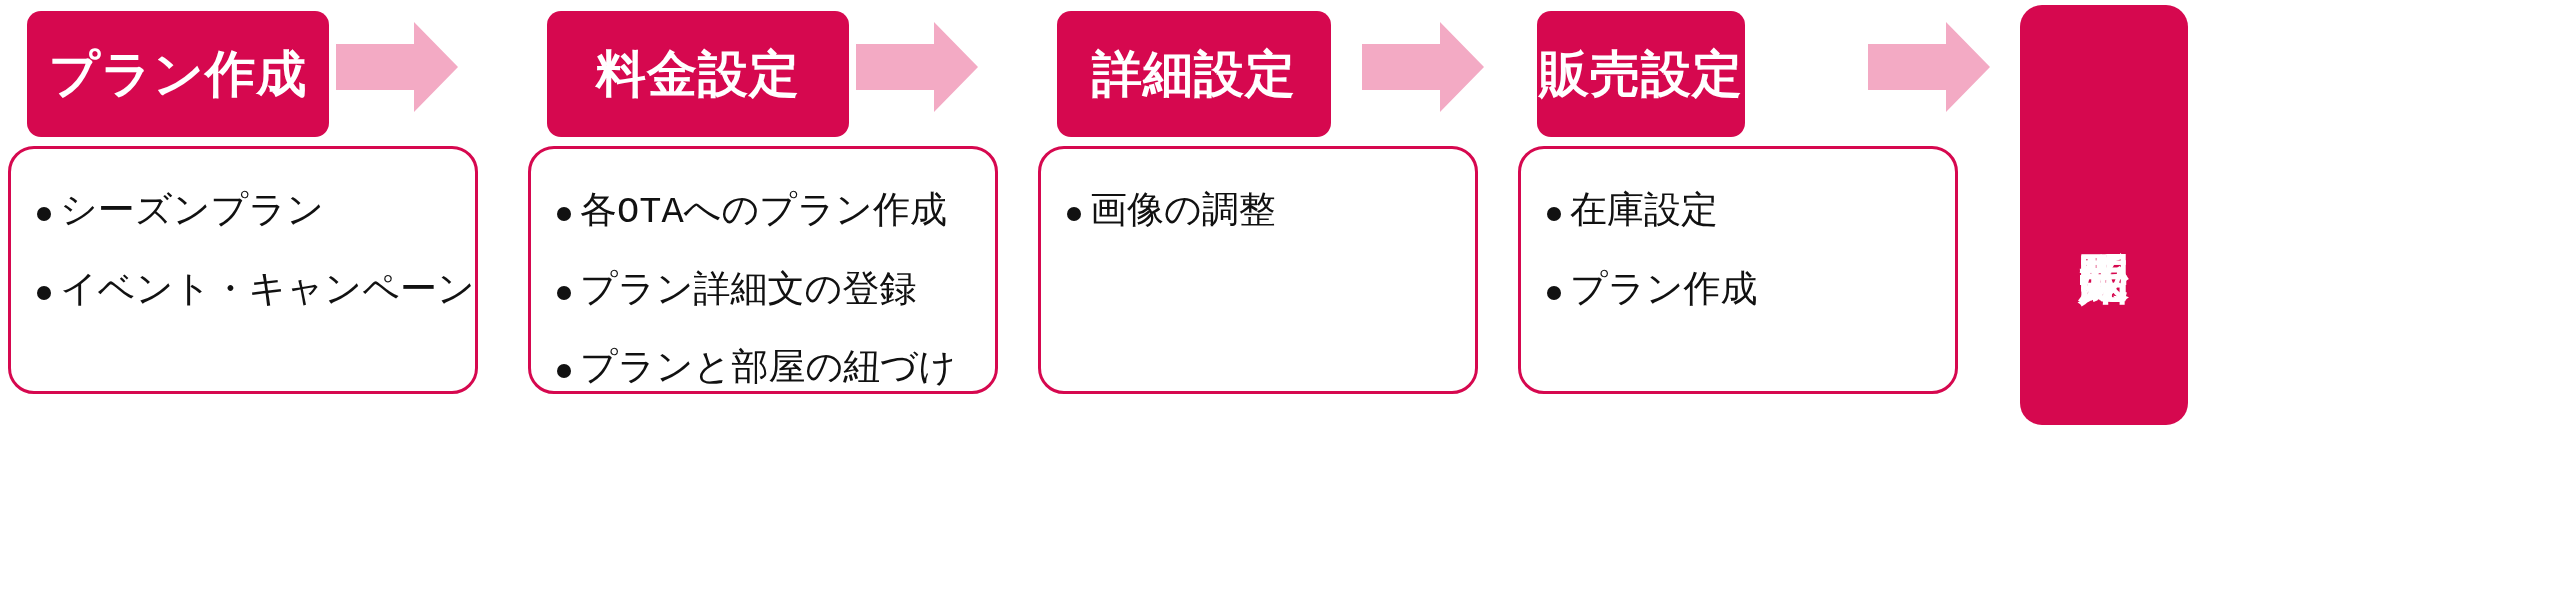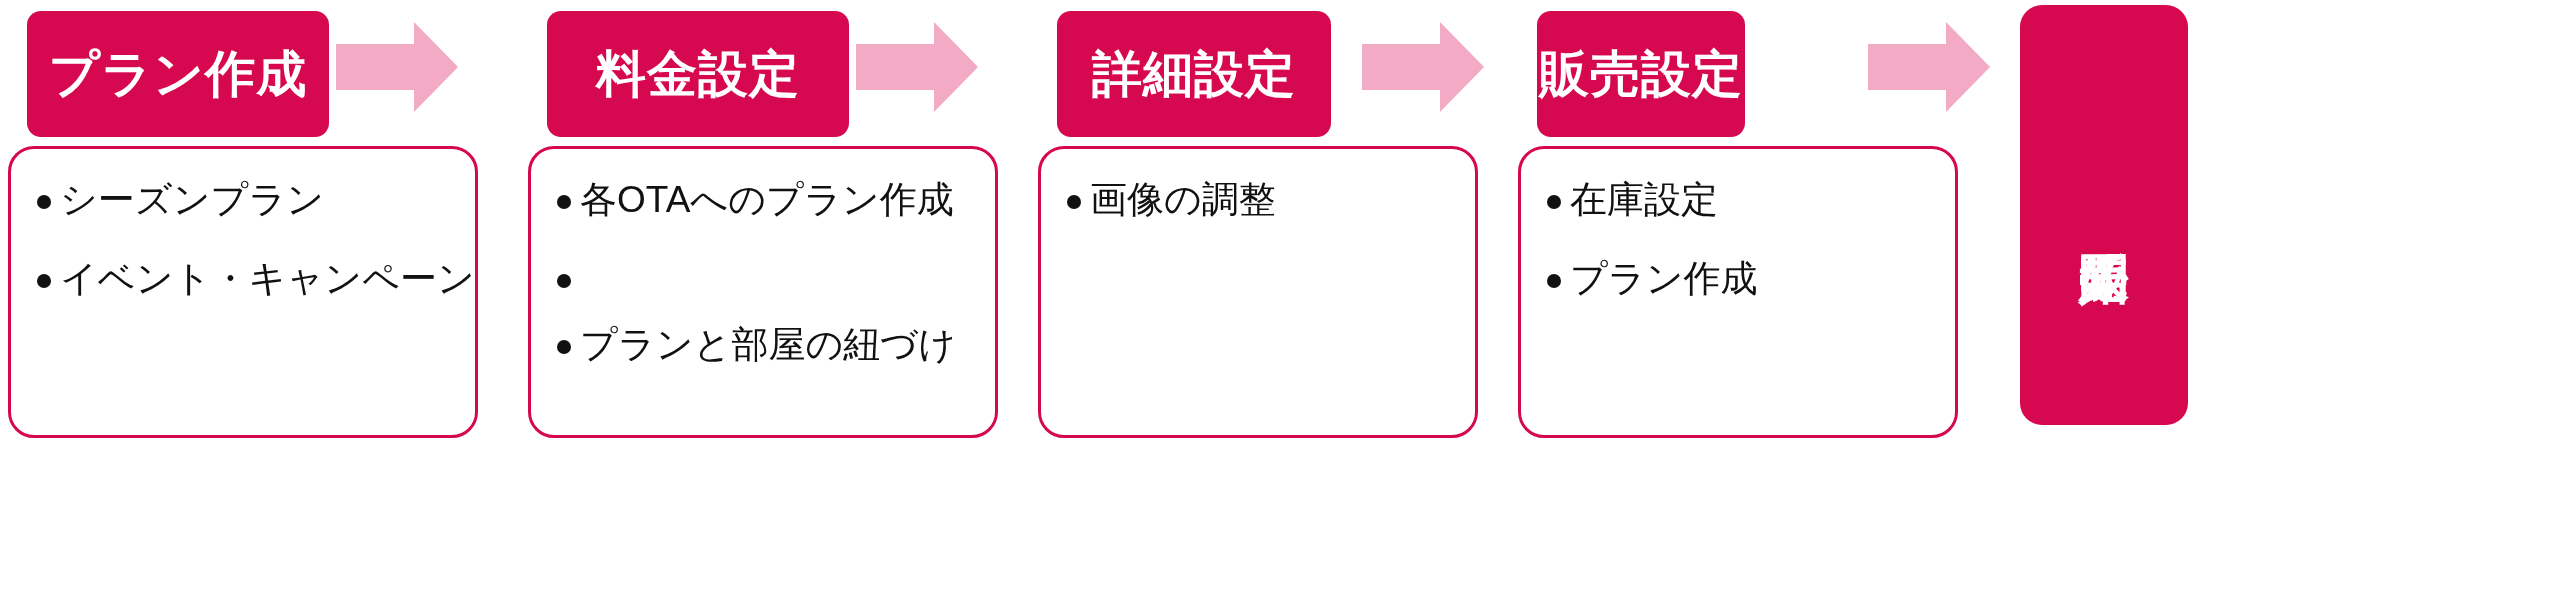--- a/index.html
+++ b/index.html
@@ -48,26 +48,27 @@
     font-weight: bold;
     line-height: 1;
     letter-spacing: 1px;
     white-space: nowrap;
   }
 
   .step-card {
     position: absolute;
     top: 146px;
     left: 8px;
-    height: 292px;
+    height: 248px;
     box-sizing: border-box;
     background: #ffffff;
     border: 3px solid var(--brand, #D6084F);
     border-radius: 26px;
-    padding: 30px 22px 0 26px;
+    padding: 42px 22px 0 26px;
+    font-family: Liberation Mono, monospace;
   }
 
   .bullet-list {
     list-style: none;
     margin: 0;
     padding: 0;
   }
 
   .bullet-item {
     display: flex;
@@ -173,20 +174,21 @@
       <span class="step-header-label">料金設定</span>
     </div>
     <div class="step-card" style="width:470px;">
       <ul class="bullet-list">
         <li class="bullet-item">
           <span class="bullet-dot"></span>
           <span class="bullet-text">各OTAへのプラン作成</span>
         </li>
         <li class="bullet-item">
           <span class="bullet-dot"></span>
+          <span class="bullet-text">プラン詳細文の登録</span>
         </li>
         <li class="bullet-item">
           <span class="bullet-dot"></span>
           <span class="bullet-text">プランと部屋の紐づけ</span>
         </li>
       </ul>
     </div>
   </div>
 
   <div class="flow-arrow" style="left:856px;">

